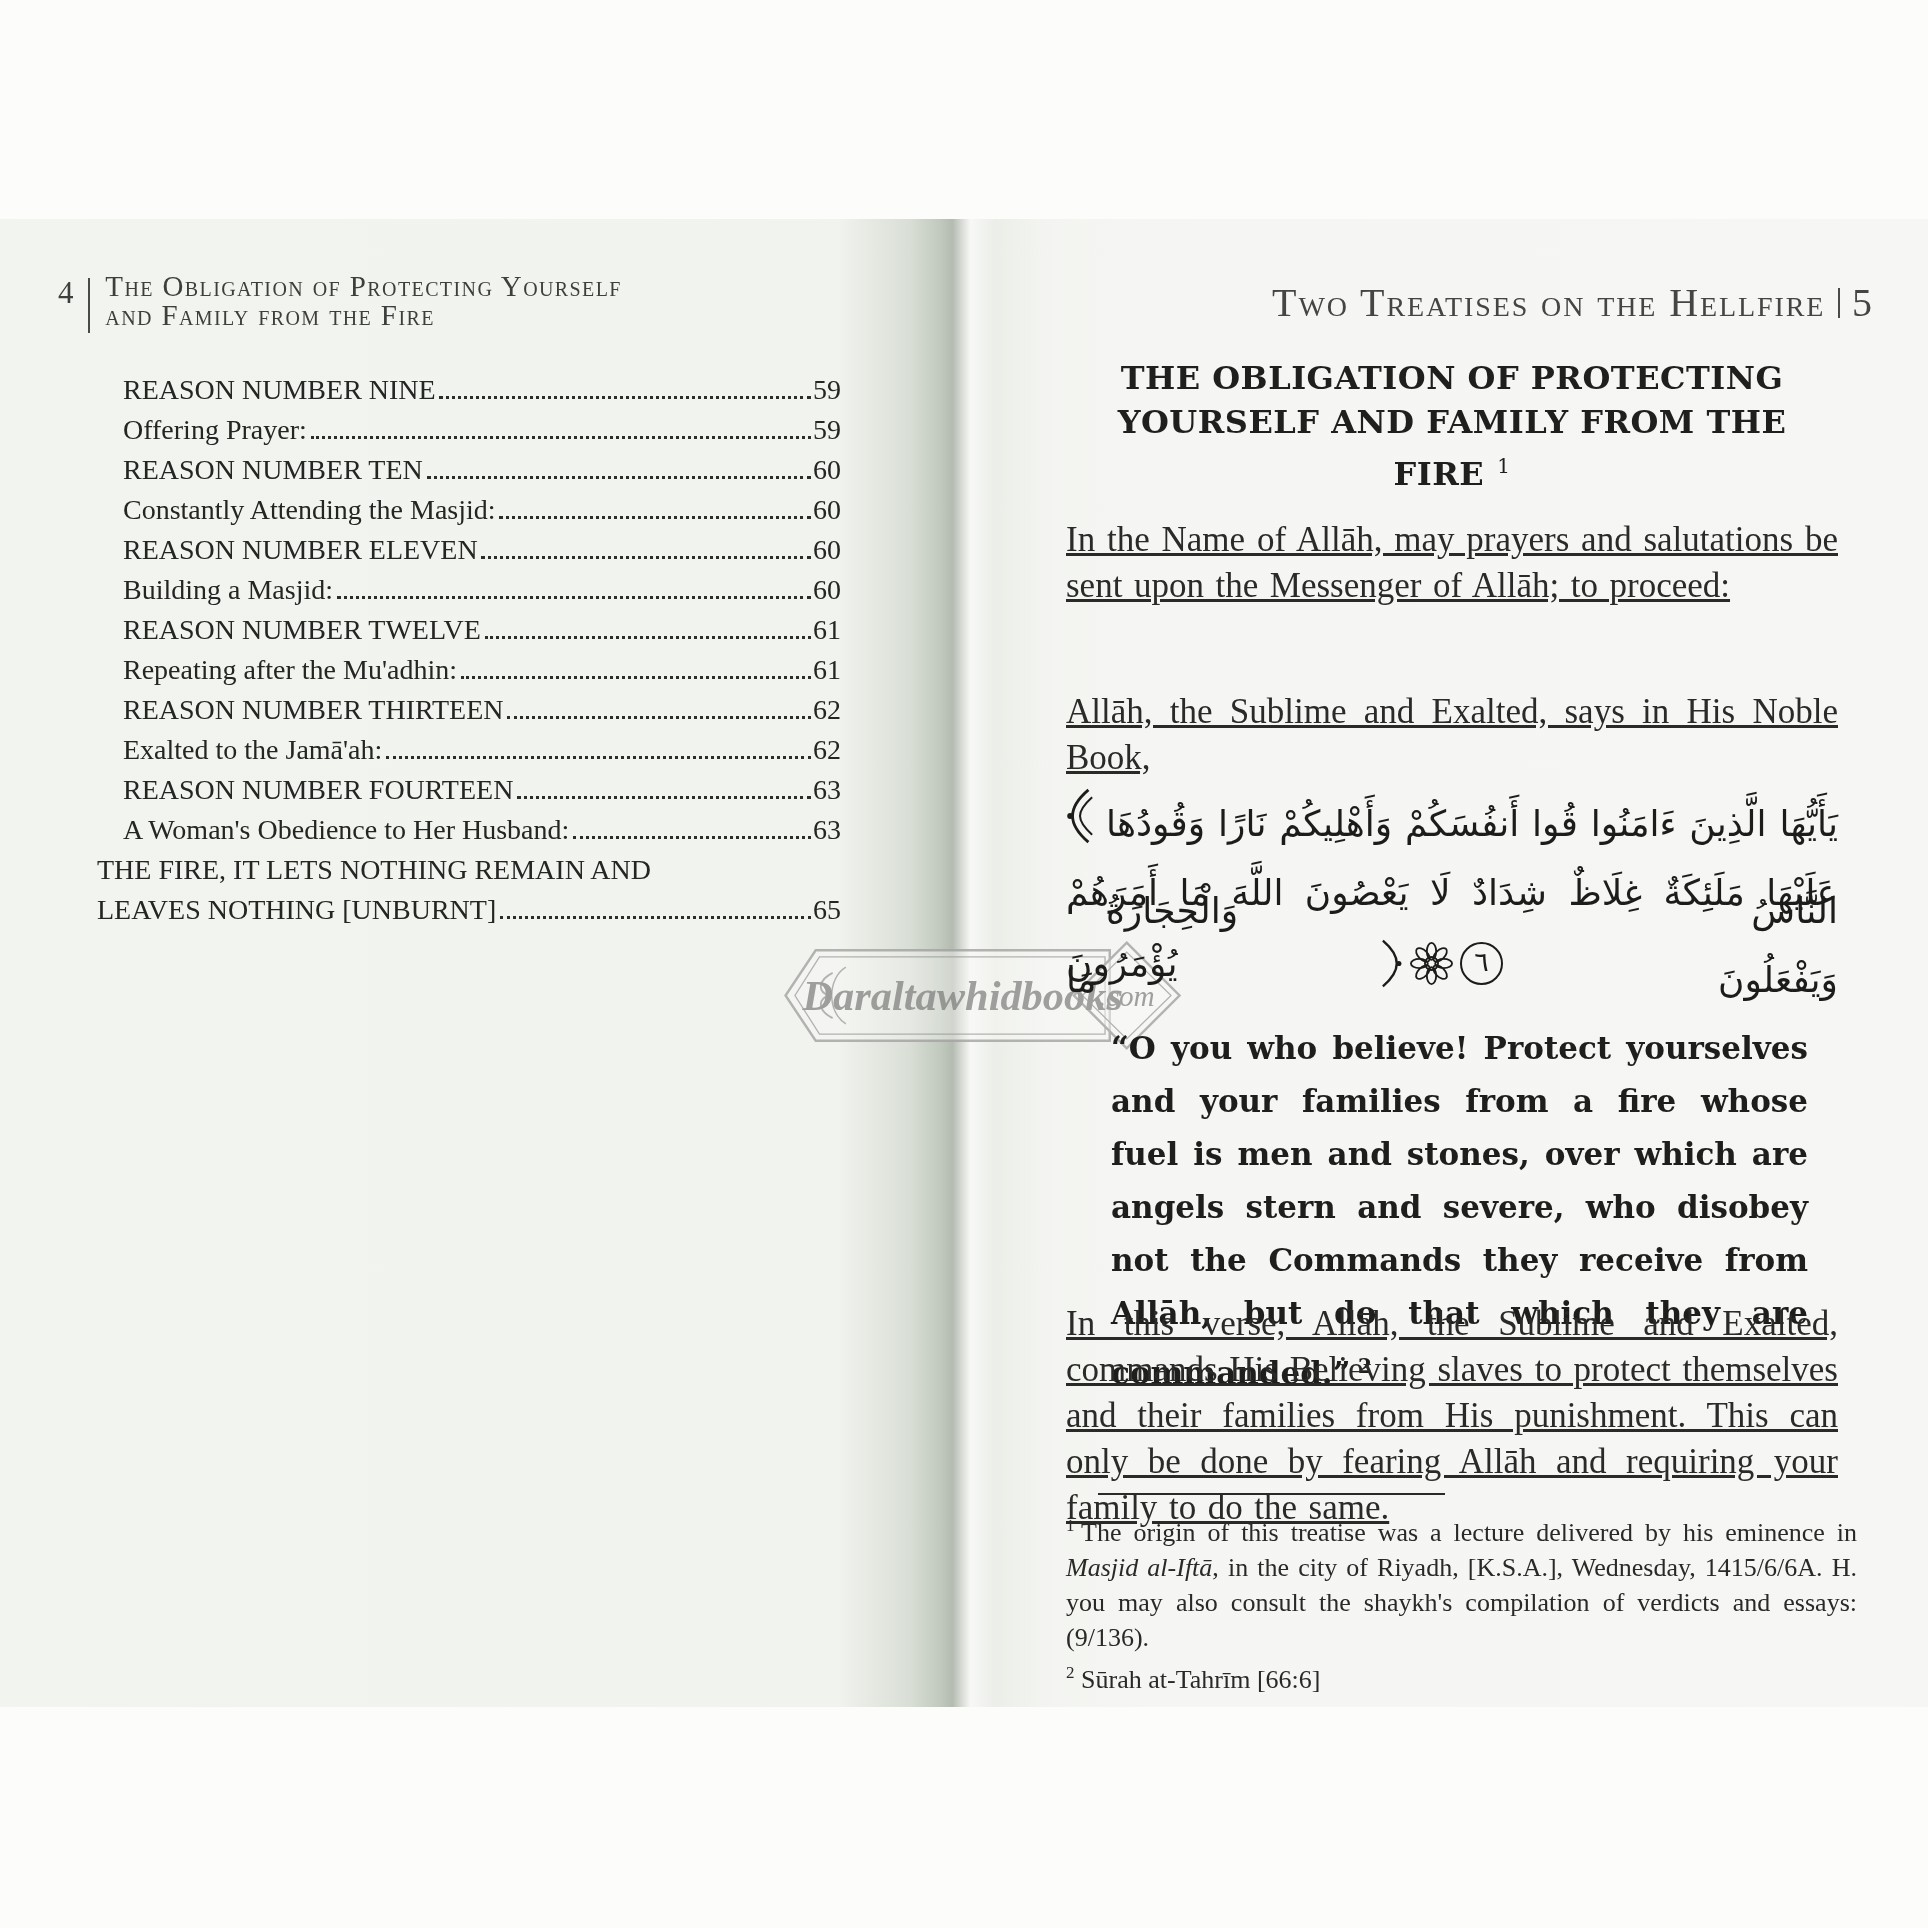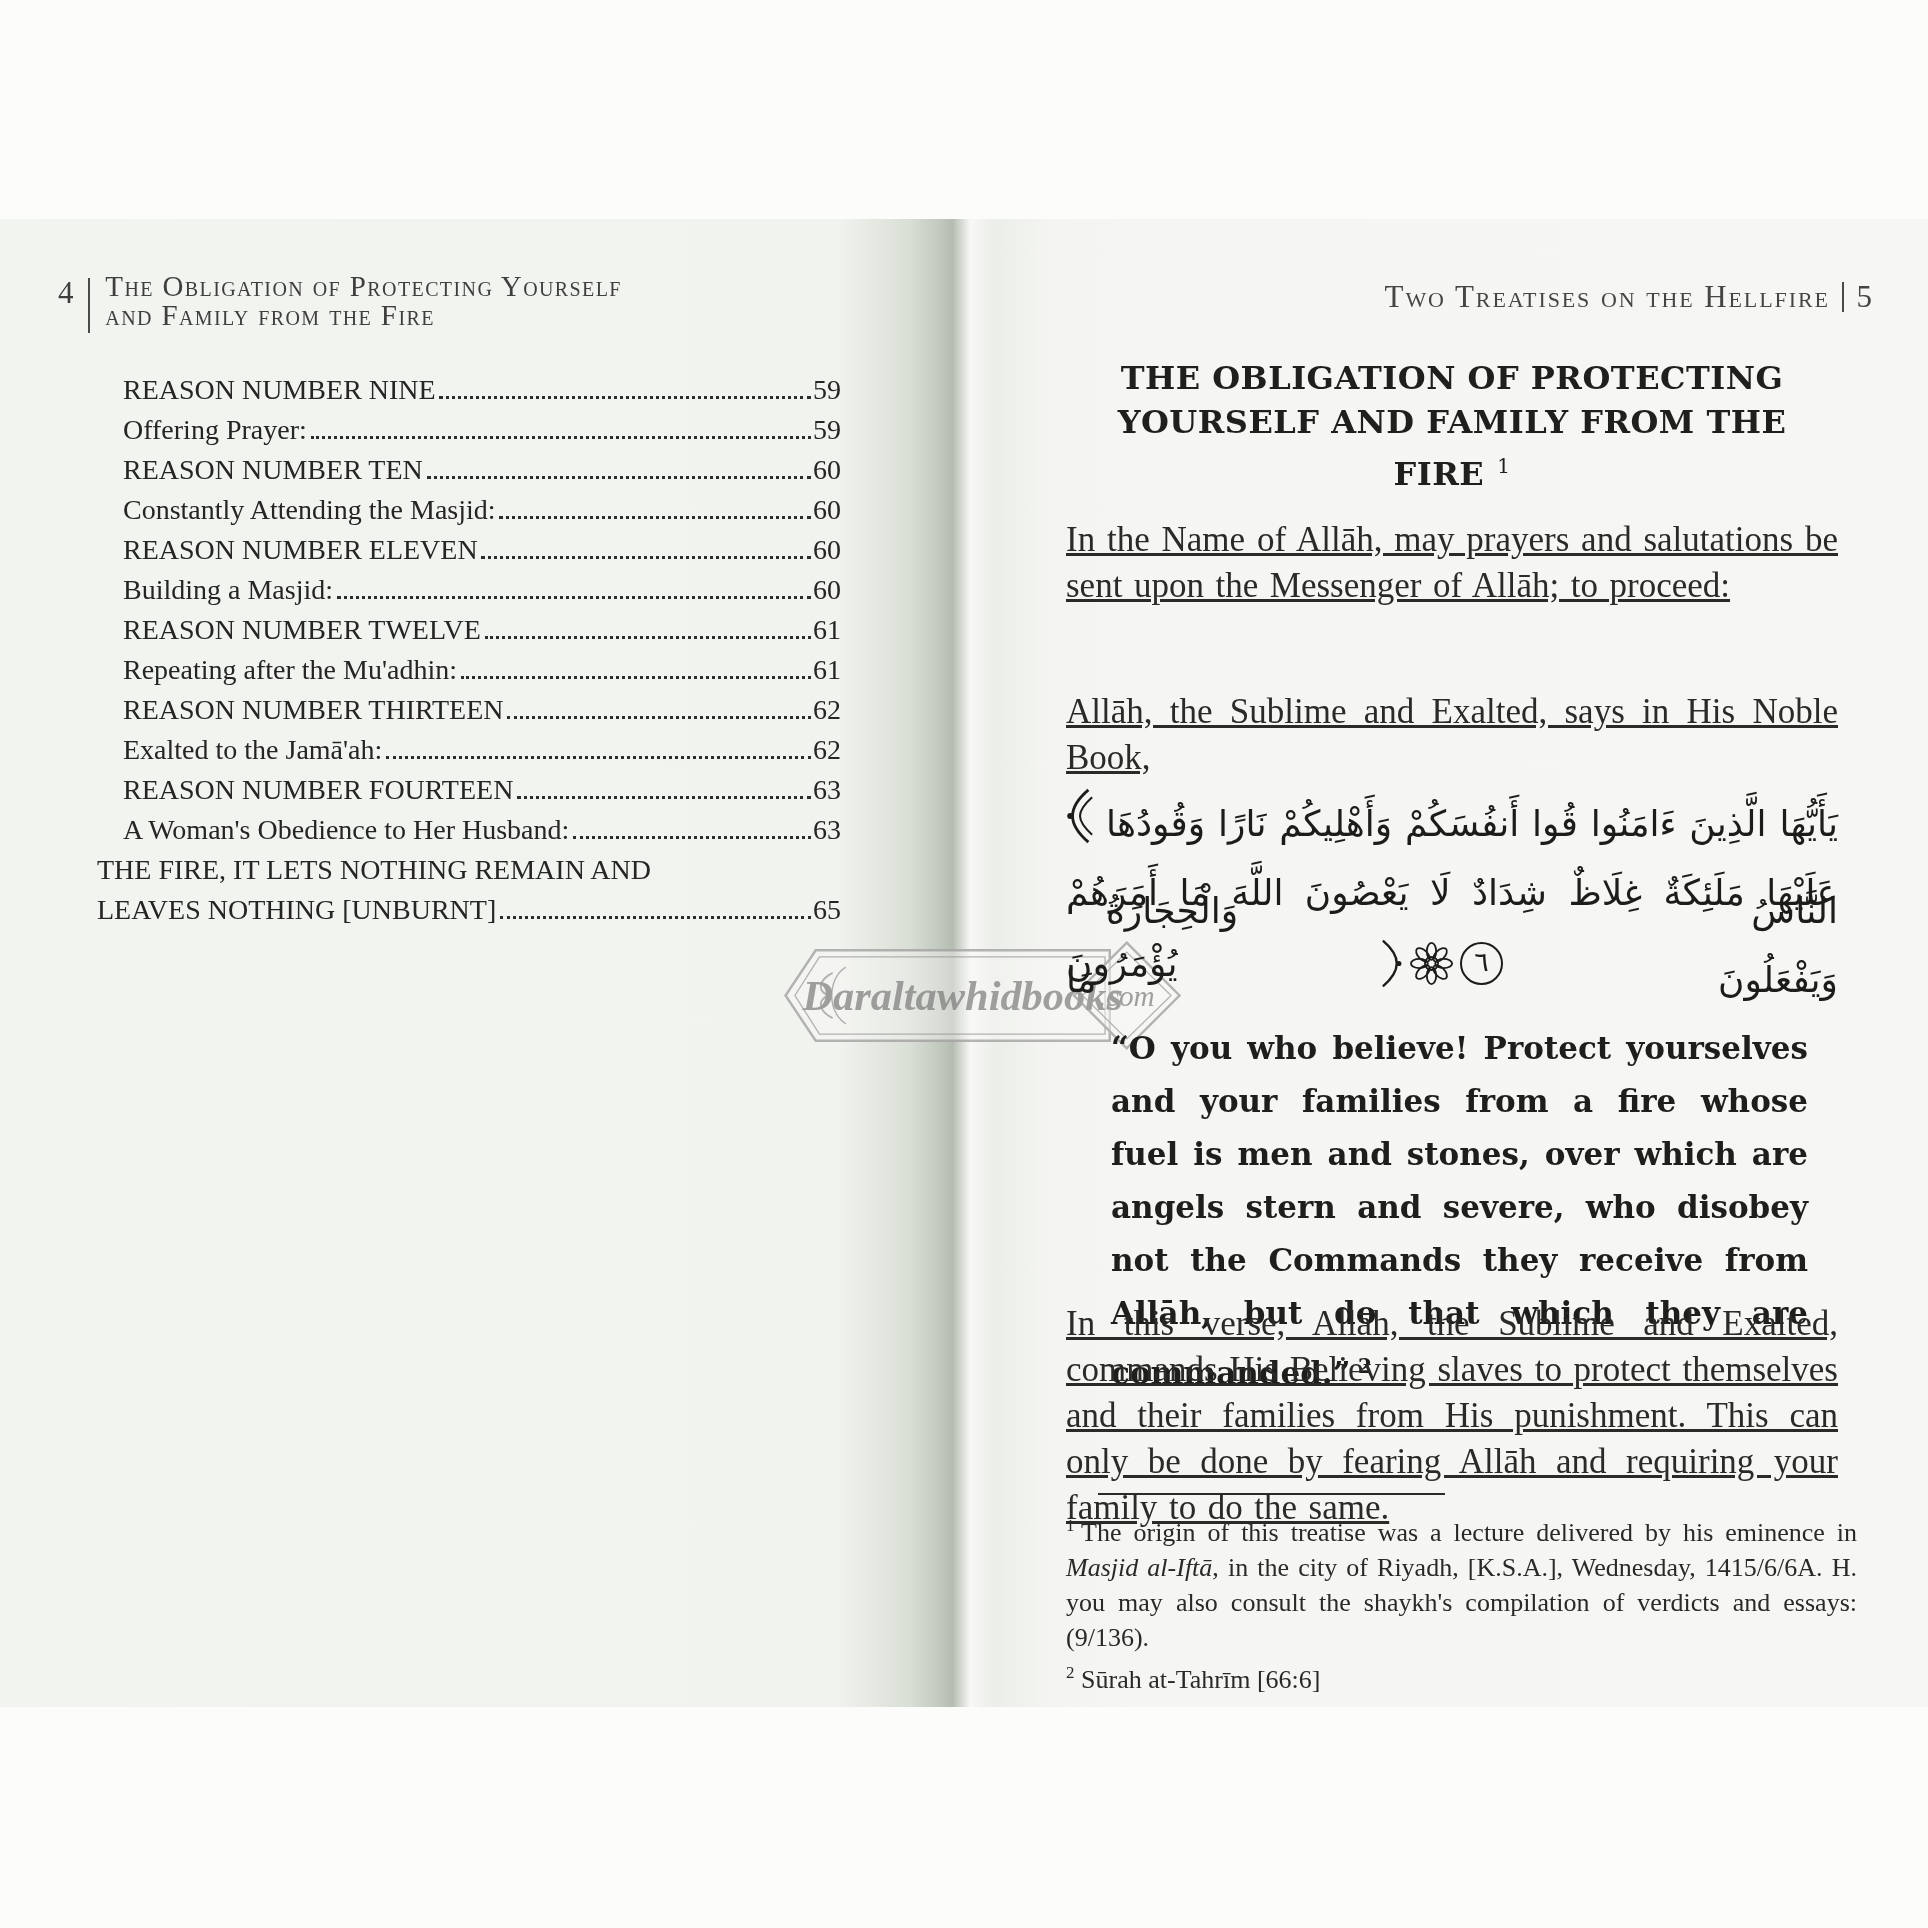--- a/index.html
+++ b/index.html
@@ -31,21 +31,21 @@
   .lp-bar{width:2.8px;background:#4a4a48;margin:5.6px 15px 0 14px;height:55px;}
   .lp-title{font-variant:small-caps;font-size:29px;line-height:29px;letter-spacing:1.4px;}
   .toc{position:absolute;left:97px;top:147px;width:744px;font-size:28px;color:#252523;}
   .toc-row{display:flex;align-items:flex-end;height:40px;white-space:nowrap;}
   .toc-row.ind{padding-left:26px;}
   .toc-lead{flex:1;border-bottom:3.2px dotted #2c2c2a;margin:0 1.9px 7.5px 3.8px;min-width:15px;}
   
   .rp-head{
     position:absolute;left:1066px;top:60px;width:808px;display:flex;
     justify-content:flex-end;align-items:center;
-    font-variant:small-caps;font-size:31px;letter-spacing:1.9px;color:#454543;
+    font-variant:small-caps;font-size:40px;letter-spacing:1.9px;color:#454543;
   }
   .rp-bar{width:2.4px;height:30px;background:#4a4a48;margin:0 12.2px;}
   .rp-title{
     position:absolute;left:1066px;top:137px;width:772px;text-align:center;
     font-family:"DejaVu Serif","Liberation Serif",serif;font-weight:bold;
     font-size:32px;line-height:44px;letter-spacing:0.5px;color:#1f1f1d;
   }
   .rp-title sup{font-size:20px;font-weight:normal;margin-left:13px;}
   .para{
     position:absolute;left:1066px;width:772px;font-size:35px;line-height:46px;

